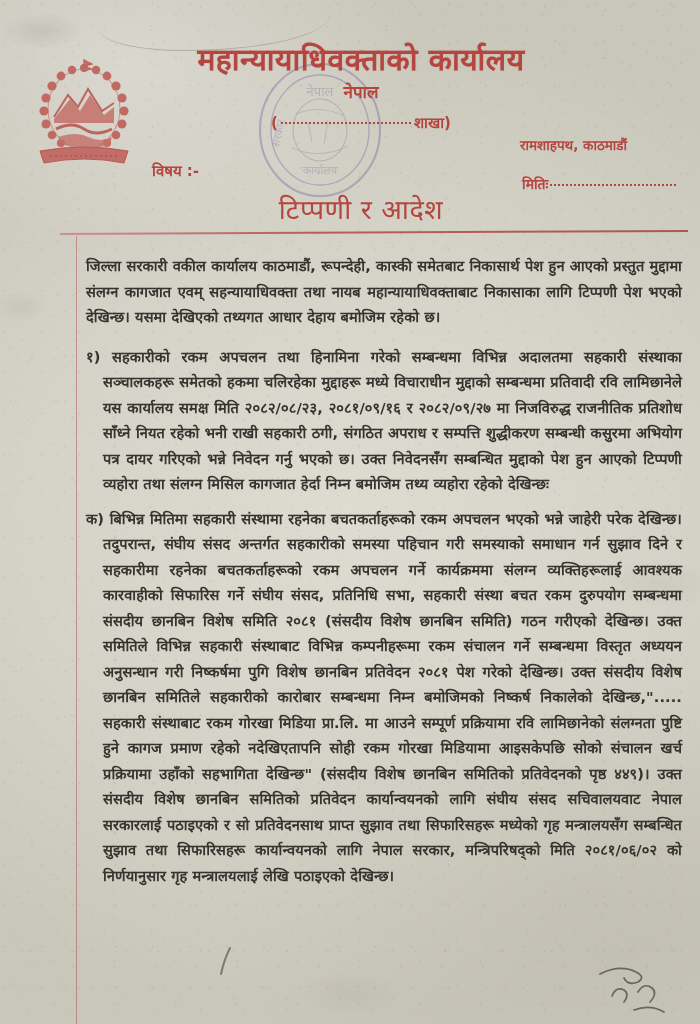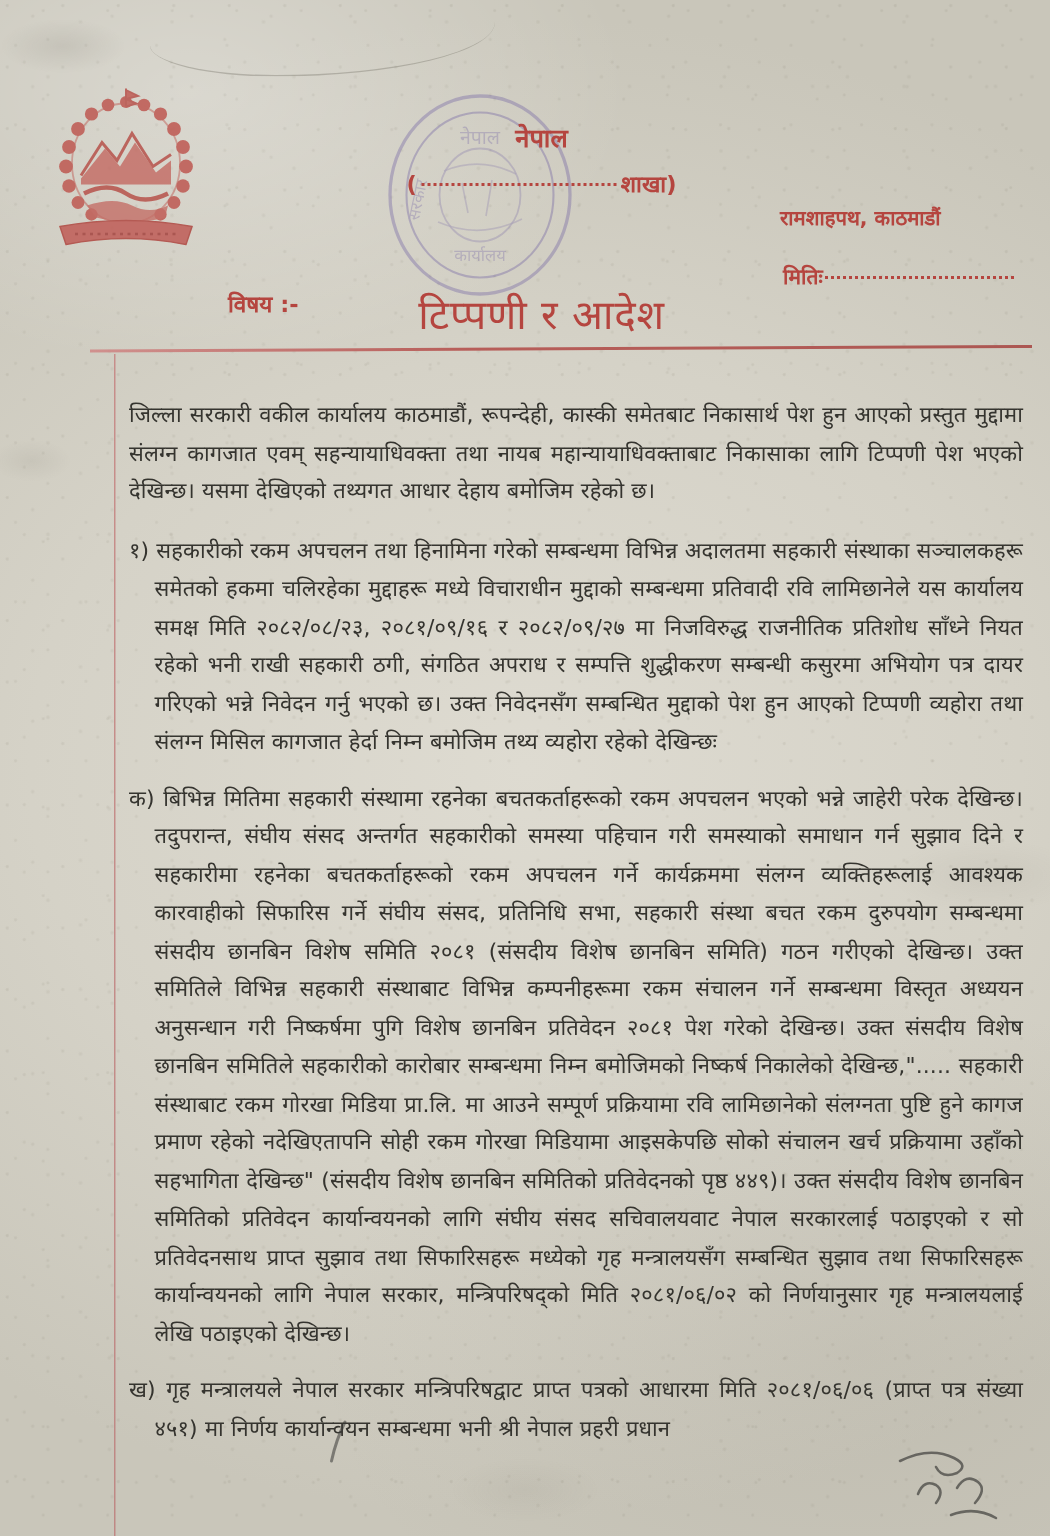--- a/index.html
+++ b/index.html
@@ -123,21 +123,20 @@
     color: #b5453f;
     white-space: nowrap;
   }
   .subject-label {
     position: absolute;
     left: 152px;
     top: 160px;
     font-size: 15px;
     font-weight: 700;
     color: #b5453f;
-    margin-top: 32px;
   }
   .meta-row {
     position: absolute;
     left: 522px;
     font-size: 14px;
     font-weight: 700;
     color: #b5453f;
     white-space: nowrap;
   }
   .meta-page { top: 163px; }
@@ -195,27 +194,28 @@
   }
 
   
   .body {
     position: absolute;
     left: 86px;
     top: 252px;
     width: 596px;
   }
   p.para {
-    margin: 12px 0 9px 0;
+    margin: 1px 0 9px 0;
     font-size: 14.6px;
     line-height: 25.5px;
     text-align: justify;
     text-justify: inter-word;
     color: #35342f;
     letter-spacing: 0.1px;
+    font-weight: bold;
   }
   p.para.lettered {
     padding-left: 17px;
     text-indent: -17px;
   }
   p.first { margin-bottom: 14px; }
 
   
   .scrawl {
     position: absolute;
@@ -299,20 +299,21 @@
         <text x="68" y="118" font-size="11" text-anchor="middle" font-family="DejaVu Sans, sans-serif">कार्यालय</text>
       </g>
       <g stroke="#5b4a9c" stroke-width="1.1" opacity="0.55" fill="none">
         <path d="M44 58 Q68 48 92 60"></path>
         <path d="M40 92 Q68 104 96 90"></path>
         <path d="M56 66 L60 86 M76 64 L72 88"></path>
       </g>
     </svg>
   </div>
 
+  <div class="office-title np">महान्यायाधिवक्ताको कार्यालय</div>
   <div class="office-country np">नेपाल</div>
 
   <div class="branch-line np">
     <span>(</span><span class="branch-dots"></span><span>शाखा)</span>
   </div>
 
   <div class="address np">रामशाहपथ, काठमाडौं</div>
 
   <div class="subject-label np">विषय :-</div>
 
@@ -322,21 +323,20 @@
 
   <div class="doc-title np">टिप्पणी र आदेश</div>
 
   <div class="rule-h"></div>
   <div class="rule-v"></div>
 
   <div class="body">
     <p class="para first np">जिल्ला सरकारी वकील कार्यालय काठमाडौं, रूपन्देही, कास्की समेतबाट निकासार्थ पेश हुन आएको प्रस्तुत मुद्दामा संलग्न कागजात एवम् सहन्यायाधिवक्ता तथा नायब महान्यायाधिवक्ताबाट निकासाका लागि टिप्पणी पेश भएको देखिन्छ। यसमा देखिएको तथ्यगत आधार देहाय बमोजिम रहेको छ।</p>
     <p class="para lettered np">१) सहकारीको रकम अपचलन तथा हिनामिना गरेको सम्बन्धमा विभिन्न अदालतमा सहकारी संस्थाका सञ्चालकहरू समेतको हकमा चलिरहेका मुद्दाहरू मध्ये विचाराधीन मुद्दाको सम्बन्धमा प्रतिवादी रवि लामिछानेले यस कार्यालय समक्ष मिति २०८२/०८/२३, २०८१/०९/१६ र २०८२/०९/२७ मा निजविरुद्ध राजनीतिक प्रतिशोध साँध्ने नियत रहेको भनी राखी सहकारी ठगी, संगठित अपराध र सम्पत्ति शुद्धीकरण सम्बन्धी कसुरमा अभियोग पत्र दायर गरिएको भन्ने निवेदन गर्नु भएको छ। उक्त निवेदनसँग सम्बन्धित मुद्दाको पेश हुन आएको टिप्पणी व्यहोरा तथा संलग्न मिसिल कागजात हेर्दा निम्न बमोजिम तथ्य व्यहोरा रहेको देखिन्छः</p>
     <p class="para lettered np">क) बिभिन्न मितिमा सहकारी संस्थामा रहनेका बचतकर्ताहरूको रकम अपचलन भएको भन्ने जाहेरी परेक देखिन्छ। तदुपरान्त, संघीय संसद अन्तर्गत सहकारीको समस्या पहिचान गरी समस्याको समाधान गर्न सुझाव दिने र सहकारीमा रहनेका बचतकर्ताहरूको रकम अपचलन गर्ने कार्यक्रममा संलग्न व्यक्तिहरूलाई आवश्यक कारवाहीको सिफारिस गर्ने संघीय संसद, प्रतिनिधि सभा, सहकारी संस्था बचत रकम दुरुपयोग सम्बन्धमा संसदीय छानबिन विशेष समिति २०८१ (संसदीय विशेष छानबिन समिति) गठन गरीएको देखिन्छ। उक्त समितिले विभिन्न सहकारी संस्थाबाट विभिन्न कम्पनीहरूमा रकम संचालन गर्ने सम्बन्धमा विस्तृत अध्ययन अनुसन्धान गरी निष्कर्षमा पुगि विशेष छानबिन प्रतिवेदन २०८१ पेश गरेको देखिन्छ। उक्त संसदीय विशेष छानबिन समितिले सहकारीको कारोबार सम्बन्धमा निम्न बमोजिमको निष्कर्ष निकालेको देखिन्छ,"..... सहकारी संस्थाबाट रकम गोरखा मिडिया प्रा.लि. मा आउने सम्पूर्ण प्रक्रियामा रवि लामिछानेको संलग्नता पुष्टि हुने कागज प्रमाण रहेको नदेखिएतापनि सोही रकम गोरखा मिडियामा आइसकेपछि सोको संचालन खर्च प्रक्रियामा उहाँको सहभागिता देखिन्छ" (संसदीय विशेष छानबिन समितिको प्रतिवेदनको पृष्ठ ४४९)। उक्त संसदीय विशेष छानबिन समितिको प्रतिवेदन कार्यान्वयनको लागि संघीय संसद सचिवालयवाट नेपाल सरकारलाई पठाइएको र सो प्रतिवेदनसाथ प्राप्त सुझाव तथा सिफारिसहरू मध्येको गृह मन्त्रालयसँग सम्बन्धित सुझाव तथा सिफारिसहरू कार्यान्वयनको लागि नेपाल सरकार, मन्त्रिपरिषद्को मिति २०८१/०६/०२ को निर्णयानुसार गृह मन्त्रालयलाई लेखि पठाइएको देखिन्छ।</p>
-    <p class="para lettered np">ख) गृह मन्त्रालयले नेपाल सरकार मन्त्रिपरिषद्वाट प्राप्त पत्रको आधारमा मिति २०८१/०६/०६ (प्राप्त पत्र संख्या ४५१) मा निर्णय कार्यान्वयन सम्बन्धमा भनी श्री नेपाल प्रहरी प्रधान</p>
   </div>
 
   <div class="pen-mark">
     <svg viewBox="0 0 16 30" width="16" height="30" aria-hidden="true">
       <path d="M12 2 Q6 14 3 28" stroke="#3a3a38" stroke-width="2" fill="none" stroke-linecap="round"></path>
     </svg>
   </div>
   <div class="scrawl">
     <svg viewBox="0 0 92 62" width="92" height="62" aria-hidden="true">
       <g stroke="#2f2f2d" fill="none" stroke-width="1.7" stroke-linecap="round">

